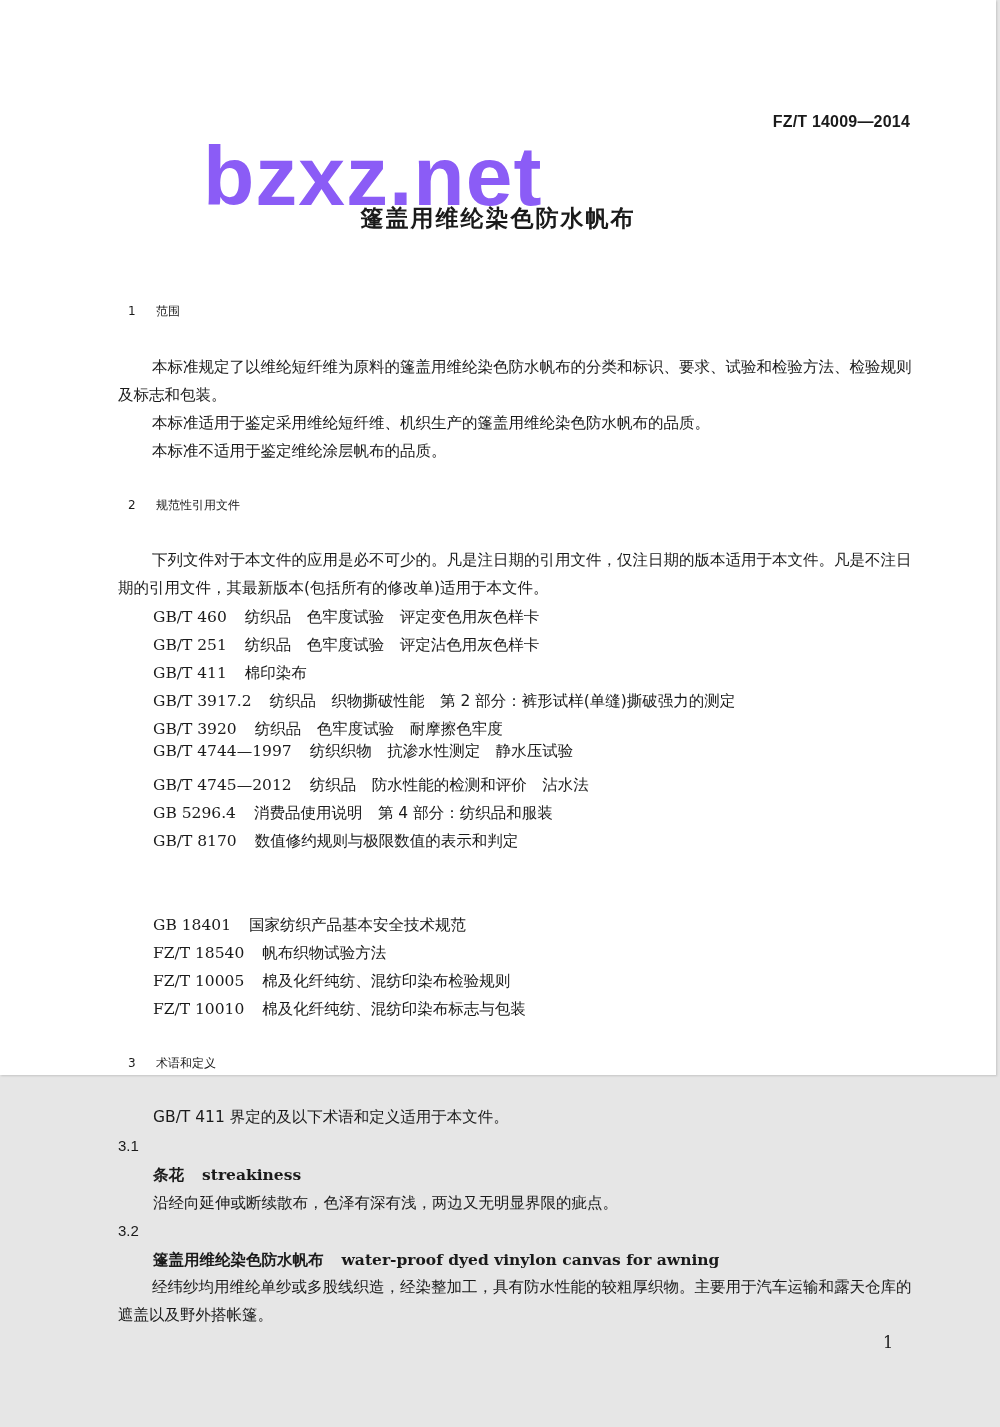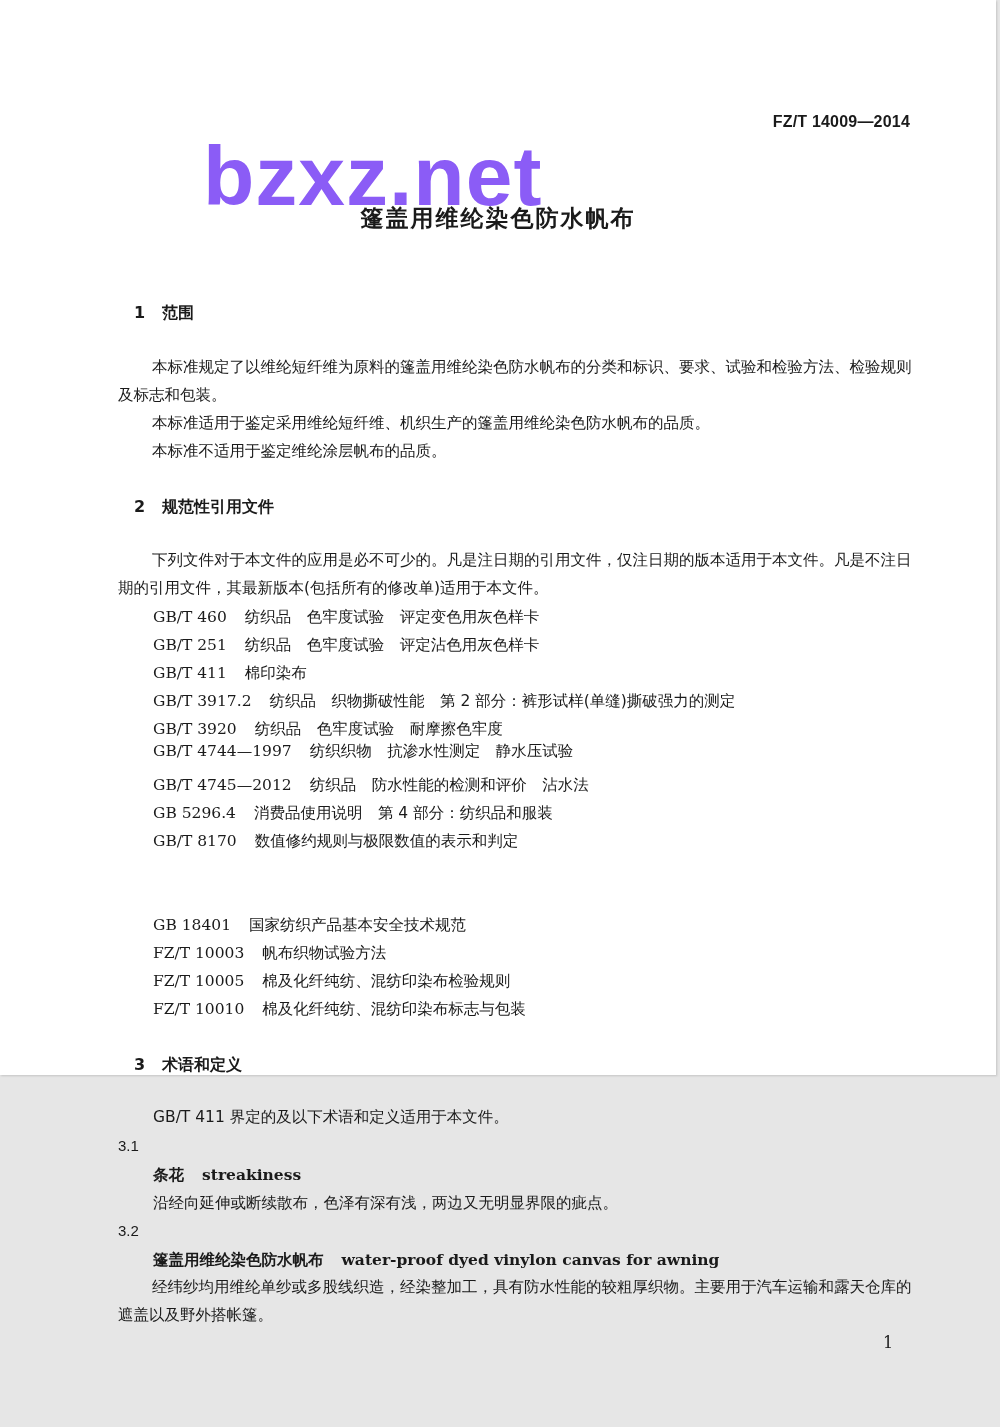--- a/index.html
+++ b/index.html
@@ -27,23 +27,23 @@
     font-family: "Liberation Sans", "DejaVu Sans", sans-serif;
     font-weight: bold; font-size: 84px; color: #8b5cf6;
     letter-spacing: 1px;
   }
   .doc-title {
     left: 0; width: 996px; text-align: center; top: 203px;
     font-family: "DejaVu Sans", "Liberation Sans", sans-serif;
     font-weight: bold; font-size: 23px; letter-spacing: 2px;
   }
   .heading {
-    left: 134px;
+    left: 128px;
     font-family: "DejaVu Sans", "Liberation Sans", sans-serif;
-    font-weight: bold; font-size: 16px;
+    font-weight: normal; font-size: 12px;
   }
   .heading .num { display: inline-block; width: 28px; }
   .para {
     left: 118px; width: 800px;
     font-size: 15.5px; line-height: 28px;
     white-space: normal; text-indent: 34px;
     font-family: "DejaVu Sans", "Liberation Sans", sans-serif;
   }
   .line {
     font-size: 15.5px;
@@ -93,21 +93,21 @@
   <div class="abs ref" style="top:607px;"><span class="code">GB/T 460</span><span class="gap"></span><span>纺织品　色牢度试验　评定变色用灰色样卡</span></div>
   <div class="abs ref" style="top:635px;"><span class="code">GB/T 251</span><span class="gap"></span><span>纺织品　色牢度试验　评定沾色用灰色样卡</span></div>
   <div class="abs ref" style="top:663px;"><span class="code">GB/T 411</span><span class="gap"></span><span>棉印染布</span></div>
   <div class="abs ref" style="top:691px;"><span class="code">GB/T 3917.2</span><span class="gap"></span><span>纺织品　织物撕破性能　第 2 部分：裤形试样(单缝)撕破强力的测定</span></div>
   <div class="abs ref" style="top:719px;"><span class="code">GB/T 3920</span><span class="gap"></span><span>纺织品　色牢度试验　耐摩擦色牢度</span></div>
   <div class="abs ref" style="top:741px;text-align:right;"><span class="code">GB/T 4744—1997</span><span class="gap"></span><span>纺织织物　抗渗水性测定　静水压试验</span></div>
   <div class="abs ref" style="top:775px;"><span class="code">GB/T 4745—2012</span><span class="gap"></span><span>纺织品　防水性能的检测和评价　沾水法</span></div>
   <div class="abs ref" style="top:803px;"><span class="code">GB 5296.4</span><span class="gap"></span><span>消费品使用说明　第 4 部分：纺织品和服装</span></div>
   <div class="abs ref" style="top:831px;"><span class="code">GB/T 8170</span><span class="gap"></span><span>数值修约规则与极限数值的表示和判定</span></div>
   <div class="abs ref" style="top:915px;"><span class="code">GB 18401</span><span class="gap"></span><span>国家纺织产品基本安全技术规范</span></div>
-  <div class="abs ref" style="top:943px;"><span class="code">FZ/T 10003</span><span class="gap"></span><span>帆布织物试验方法</span></div>
+  <div class="abs ref" style="top:943px;"><span class="code">FZ/T 18540</span><span class="gap"></span><span>帆布织物试验方法</span></div>
   <div class="abs ref" style="top:971px;"><span class="code">FZ/T 10005</span><span class="gap"></span><span>棉及化纤纯纺、混纺印染布检验规则</span></div>
   <div class="abs ref" style="top:999px;"><span class="code">FZ/T 10010</span><span class="gap"></span><span>棉及化纤纯纺、混纺印染布标志与包装</span></div>
 
   <div class="abs heading" style="top:1055px;">
     <span class="num">3</span><span>术语和定义</span>
   </div>
   <div class="abs line" style="left:153px; top:1107px;text-align:center;">GB/T 411 界定的及以下术语和定义适用于本文件。</div>
 
   <div class="abs sub-num" style="top:1137px;">3.1</div>
   <div class="abs term" style="top:1165px;"><span>条花</span><span class="en">streakiness</span></div>

